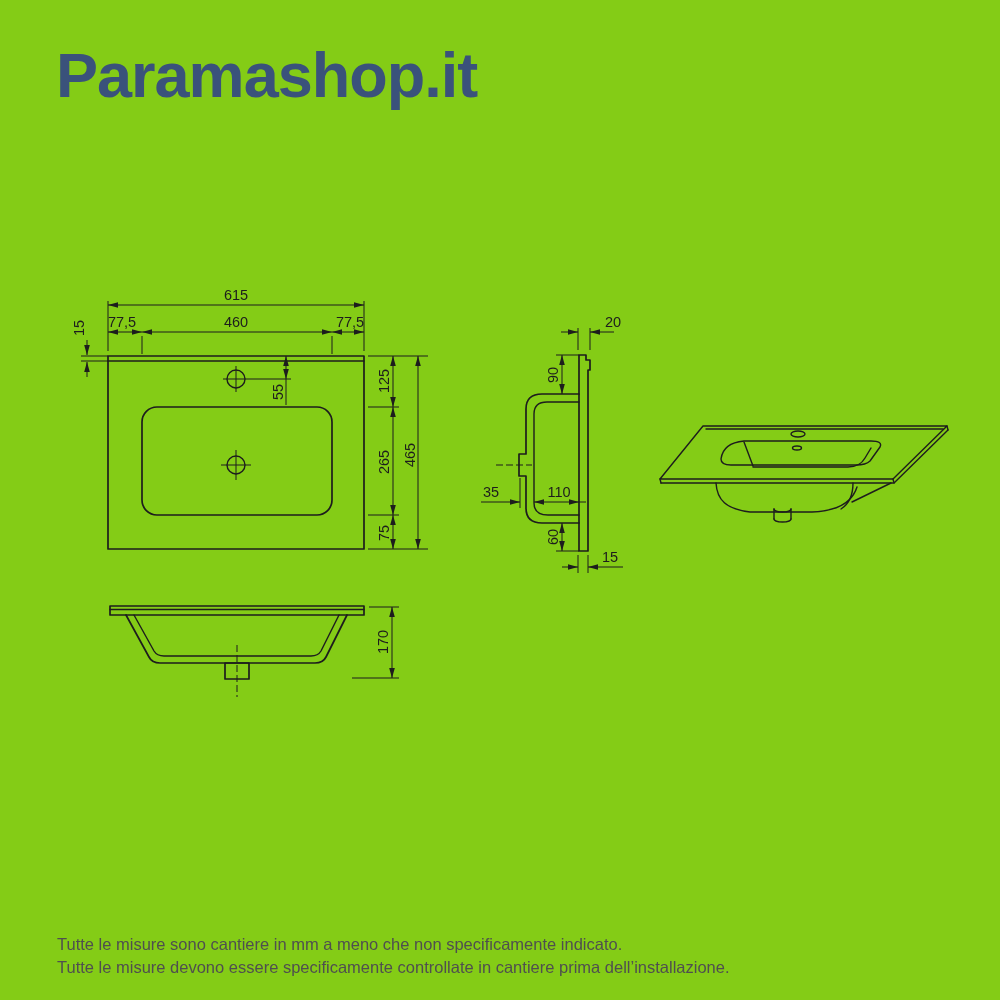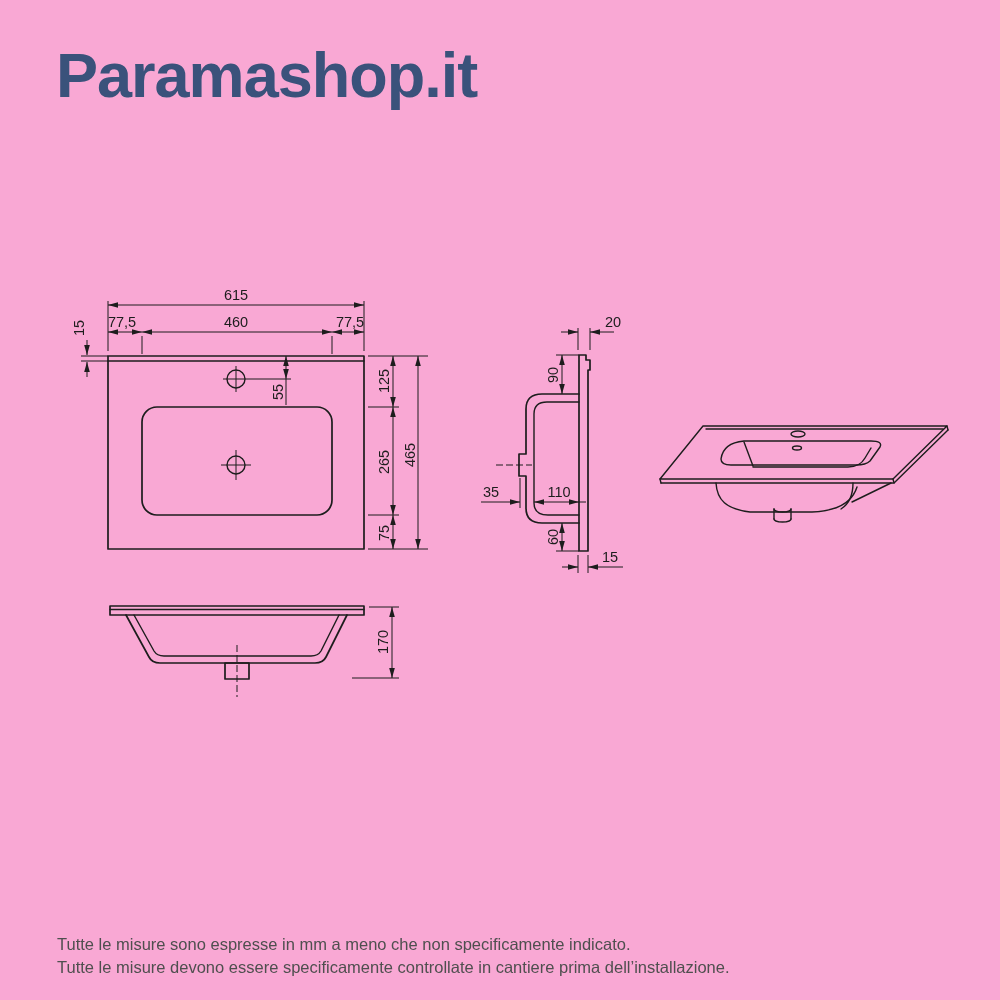--- a/index.html
+++ b/index.html
@@ -1,19 +1,19 @@
 <!DOCTYPE html>
 <html><head>
 <meta charset="utf-8">
 <style>
   html,body{margin:0;padding:0;background:#ffffff;}
   .page{
     position:relative;
     width:1000px;height:1000px;
-    background:#f9a8d4;
+    background:#84cc16;
     font-family:"Liberation Sans", sans-serif;
     overflow:hidden;
   }
   .logo{
     position:absolute;
     left:56px;top:44px;
     font-size:63px;
     font-weight:bold;
     letter-spacing:-1px;
     color:#3a527b;
@@ -185,17 +185,17 @@
       <g>
         <line class="obj2" x1="774" y1="509" x2="774" y2="519"></line>
         <line class="obj2" x1="791" y1="509" x2="791" y2="519"></line>
         <path class="obj2" d="M774,509 A8.5,3 0 0 0 791,509"></path>
         <path class="obj2" d="M774,519 A8.5,3 0 0 0 791,519"></path>
       </g>
     </g>
   </svg>
 
   <div class="footer">
-    <p>Tutte le misure sono espresse in mm a meno che non specificamente indicato.</p>
+    <p>Tutte le misure sono cantiere in mm a meno che non specificamente indicato.</p>
     <p>Tutte le misure devono essere specificamente controllate in cantiere prima dell’installazione.</p>
   </div>
 
 </div>
 
 </body></html>

